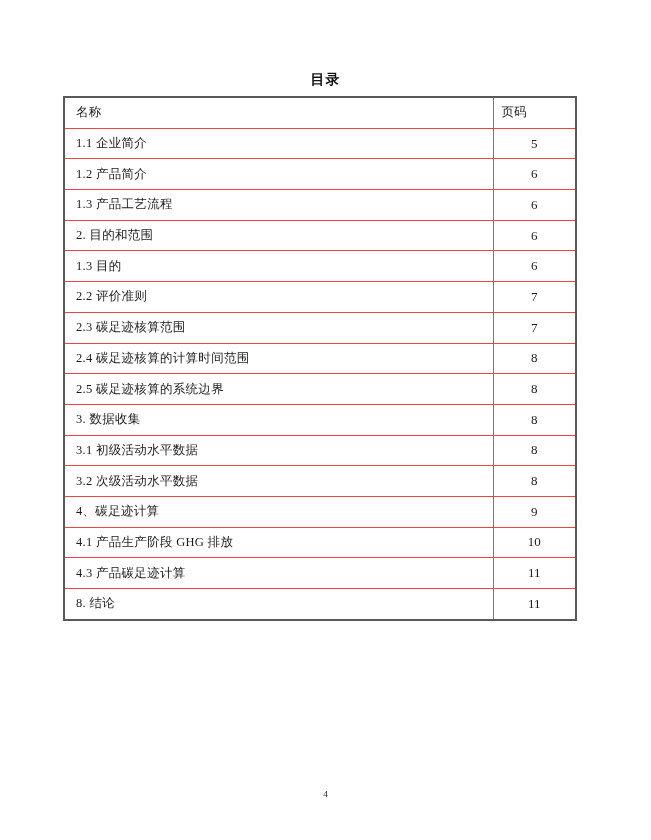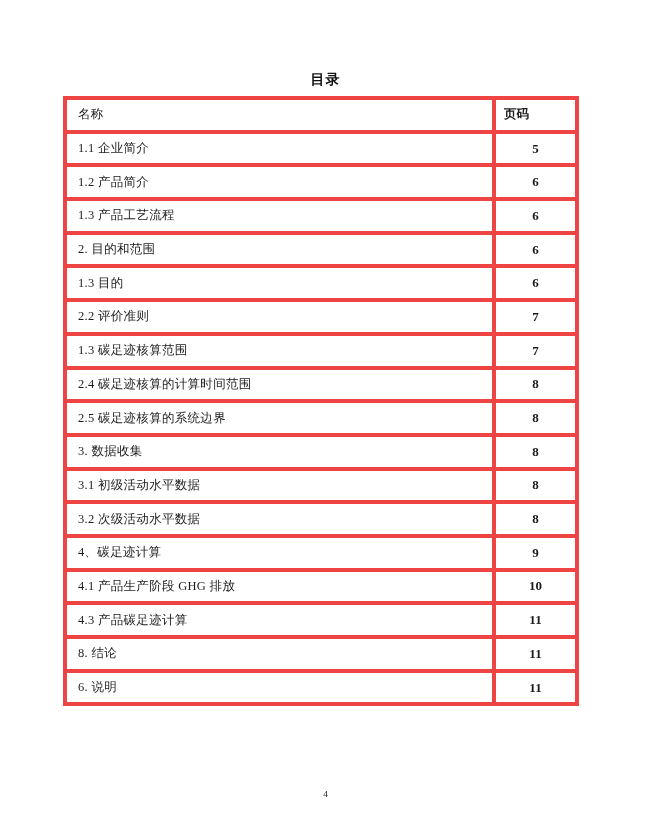--- a/index.html
+++ b/index.html
@@ -32,38 +32,37 @@
     top: 96px;
     left: 63px;
     width: 512px;
     border-collapse: collapse;
     table-layout: fixed;
     border: 2px solid #595959;
   }
   table.toc col.col-name { width: 429px; }
   table.toc col.col-page { width: 83px; }
   table.toc td, table.toc th {
-    border: 4px solid #ef4444;
+    border: 1px solid #ef4444;
     height: 29.7px;
     font-size: 12.5px;
     font-weight: normal;
     vertical-align: middle;
     padding: 0;
     overflow: hidden;
     white-space: nowrap;
   }
   table.toc .cell-name {
     text-align: left;
     padding-left: 11px;
     letter-spacing: 0.3px;
   }
   table.toc .cell-page {
     text-align: center;
     font-size: 13px;
-    font-weight: bold;
   }
   table.toc th.cell-page {
     text-align: left;
     padding-left: 8px;
     font-size: 12.5px;
   }
   .page-footer {
     position: absolute;
     top: 789px;
     left: 0;
@@ -110,21 +109,21 @@
       </tr>
       <tr>
         <td class="cell-name">1.3 目的</td>
         <td class="cell-page">6</td>
       </tr>
       <tr>
         <td class="cell-name">2.2 评价准则</td>
         <td class="cell-page">7</td>
       </tr>
       <tr>
-        <td class="cell-name">1.3 碳足迹核算范围</td>
+        <td class="cell-name">2.3 碳足迹核算范围</td>
         <td class="cell-page">7</td>
       </tr>
       <tr>
         <td class="cell-name">2.4 碳足迹核算的计算时间范围</td>
         <td class="cell-page">8</td>
       </tr>
       <tr>
         <td class="cell-name">2.5 碳足迹核算的系统边界</td>
         <td class="cell-page">8</td>
       </tr>
@@ -149,22 +148,18 @@
         <td class="cell-page">10</td>
       </tr>
       <tr>
         <td class="cell-name">4.3 产品碳足迹计算</td>
         <td class="cell-page">11</td>
       </tr>
       <tr>
         <td class="cell-name">8. 结论</td>
         <td class="cell-page">11</td>
       </tr>
-      <tr>
-        <td class="cell-name">6. 说明</td>
-        <td class="cell-page">11</td>
-      </tr>
     </tbody>
   </table>
 
   <div class="page-footer">4</div>
 
 </div>
 
 </body></html>

